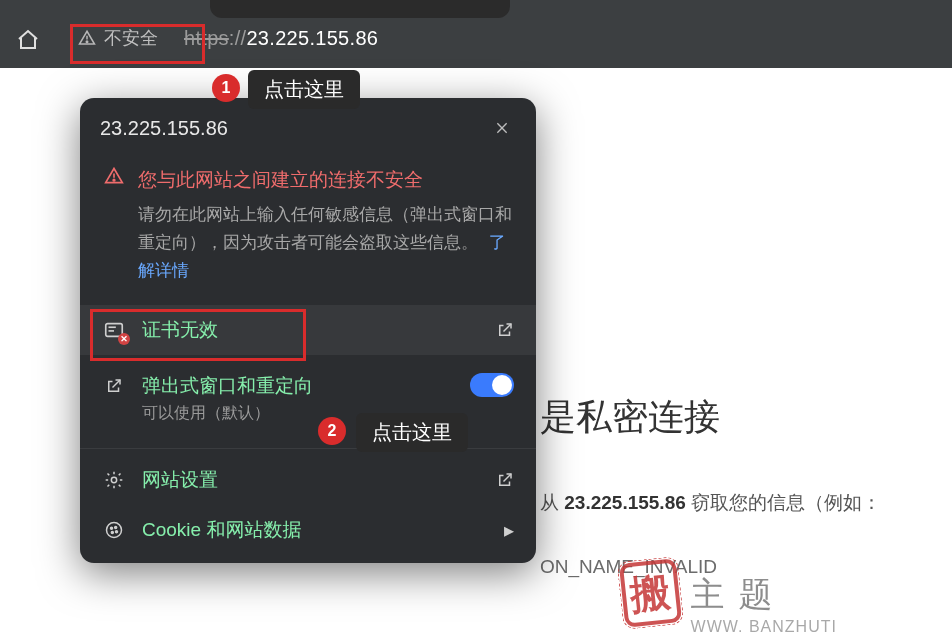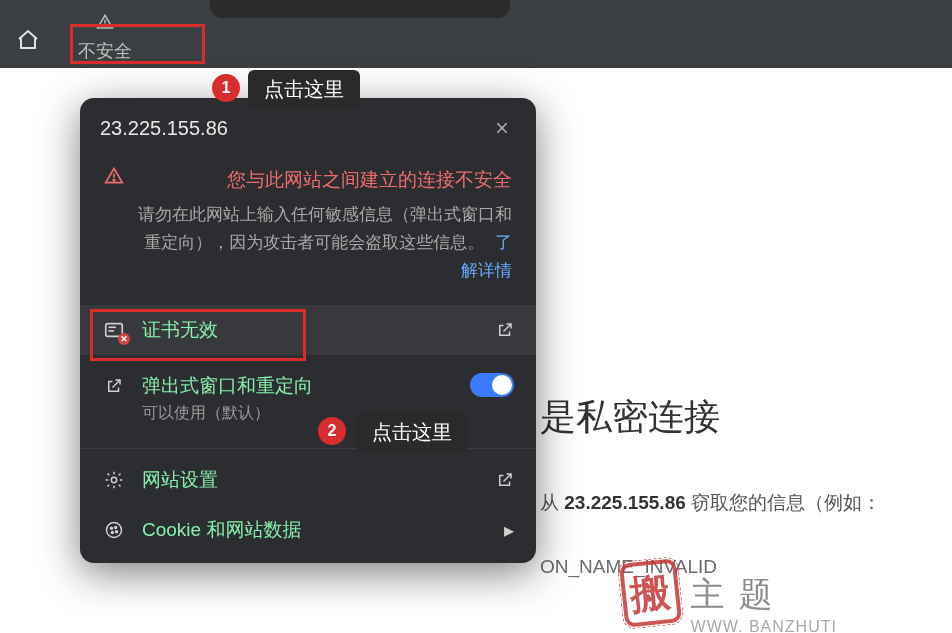--- a/index.html
+++ b/index.html
@@ -46,21 +46,20 @@
     position: relative;
   }
   .not-secure-chip {
     display: flex;
     align-items: center;
     gap: 8px;
     color: #bfbfbf;
     font-size: 18px;
     padding: 2px 10px;
     position: relative;
-    flex-direction: column;
   }
   .not-secure-outline {
     position: absolute;
     left: 70px;
     top: 24px;
     width: 135px;
     height: 40px;
     border: 3px solid #d92c2c;
     pointer-events: none;
   }
@@ -152,21 +151,21 @@
     width: 28px; height: 28px;
     display:flex;align-items:center;justify-content:center;
     color:#bdbdbd; cursor:pointer;
   }
   .warn-block {
     display:flex;
     gap: 14px;
     padding: 16px 24px 20px 24px;
   }
   .warn-icon { color: #ef6c6c; flex-shrink:0; margin-top:2px;}
-  .warn-text { font-size: 17px; line-height: 1.65; text-align: right; }
+  .warn-text { font-size: 17px; line-height: 1.65; }
   .warn-heading { color: #ef6c6c; font-size: 19px; margin-bottom: 6px; }
   .warn-body { color: #a8a8a8; }
   .warn-link { color: #6aa9ff; margin-left: 6px; cursor:pointer;margin-top:24px;}
 
   .row {
     display:flex;
     align-items:center;
     padding: 12px 22px;
     gap: 16px;
     position: relative;
@@ -245,20 +244,23 @@
   </div>
   <div class="addr-bar">
     <div class="not-secure-chip">
       <svg width="18" height="18" viewBox="0 0 24 24" fill="none" stroke="#b7b7b7" stroke-width="2">
         <path d="M12 3 L22 20 H2 Z"></path>
           <line x1="12" y1="9" x2="12" y2="14"></line>
           <circle cx="12" cy="17" r="1" fill="#b7b7b7"></circle>
       </svg>
       <span>不安全</span>
     </div>
+    <span class="url-text">
+      <span class="scheme">https</span><span class="sep">://</span><span>23.225.155.86</span>
+    </span>
   </div>
 </div>
 
 <div class="not-secure-outline"></div>
 <div class="annot-badge" style="left:212px; top:74px;">1</div>
 <div class="annot-tooltip" style="left:248px; top:70px;">点击这里</div>
 
 <div class="page-bg">
   <div class="page-heading">是私密连接</div>
   <div class="page-line2">

